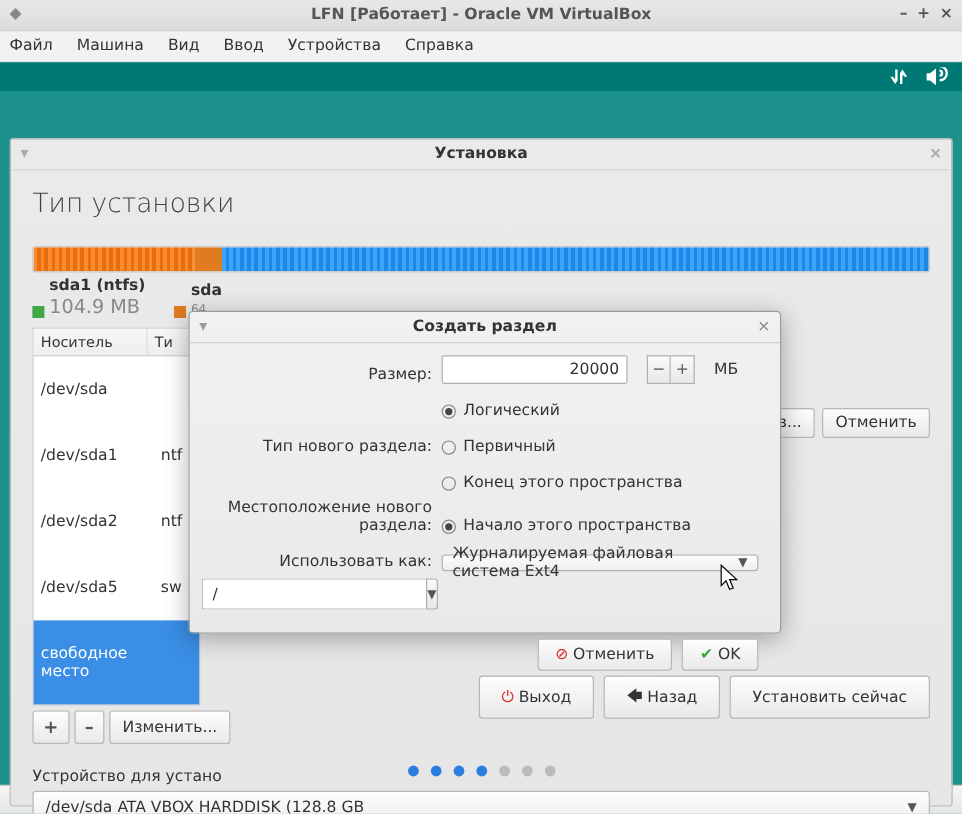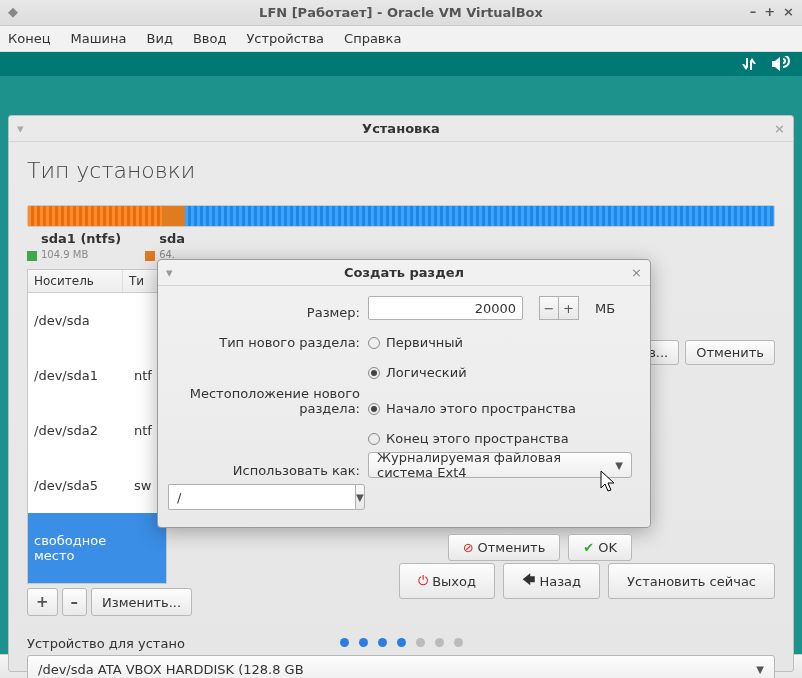--- a/index.html
+++ b/index.html
@@ -52,21 +52,21 @@
 .form{padding:10px 18px 10px 10px}
 .row{display:flex;align-items:flex-end;margin-bottom:6px;min-height:24px}
 .lbl{width:200px;text-align:right;padding-right:8px;color:#333}
 .spin{display:flex;align-items:center;gap:16px}
 .spin input{width:155px;height:24px;border:1px solid #b0b0b0;border-radius:2px;text-align:right;padding-right:6px;background:#fff}
 .stepper{display:flex}
 .stepper div{width:20px;height:24px;border:1px solid #b0b0b0;background:linear-gradient(#fafafa,#e8e8e8);display:flex;align-items:center;justify-content:center;color:#555}
 .radio{display:flex;align-items:center;gap:6px}
 .radio .rb{width:12px;height:12px;border:1px solid #888;border-radius:50%;display:flex;align-items:center;justify-content:center}
 .radio .rb.on::after{content:"";width:6px;height:6px;background:#444;border-radius:50%}
-.combo{background:linear-gradient(#fdfdfd,#eee);border:1px solid #b0b0b0;border-radius:3px;height:26px;display:flex;align-items:center;justify-content:space-between;padding:0 8px}
+.combo{background:linear-gradient(#fdfdfd,#eee);border:1px solid #b0b0b0;border-radius:3px;height:14px;display:flex;align-items:center;justify-content:space-between;padding:0 8px}
 .dropdown-group{display:flex;height:26px}
 .dropdown-group input{flex:1;border:1px solid #b0b0b0;border-right:none;border-radius:2px 0 0 2px;padding:0 8px;background:#fff}
 .dropdown-group .dbtn{width:22px;border:1px solid #b0b0b0;border-radius:0 3px 3px 0;background:linear-gradient(#fafafa,#e8e8e8);display:flex;align-items:center;justify-content:center}
 .d-btns{display:flex;justify-content:flex-end;gap:8px;padding:8px 18px 0 0}
 .d-btns .btn{padding:5px 14px}
 .ic-red{color:#d22}
 .ic-green{color:#3a3}
 .statusbar{height:24px;background:linear-gradient(#f5f5f5,#e6e6e6);border-top:1px solid #ccc;display:flex;align-items:center;justify-content:flex-end;padding:0 8px;gap:4px}
 .statusbar .ico{width:16px;height:16px;display:flex;align-items:center;justify-content:center;font-size:12px}
 .cursor{position:absolute;left:600px;top:418px;pointer-events:none}
@@ -79,21 +79,21 @@
   <div class="vb-title">
     <span class="app-icon">◆</span>
     <span>LFN [Работает] - Oracle VM VirtualBox</span>
     <div class="wc">
       <span>–</span>
       <span>+</span>
       <span>×</span>
     </div>
   </div>
   <div class="vb-menu">
-    <div>Конец</div>
+    <div>Файл</div>
     <div>Машина</div>
     <div>Вид</div>
     <div>Ввод</div>
     <div>Устройства</div>
     <div>Справка</div>
   </div>
 
   <div class="guest">
     <div class="tray">
       <svg width="16" height="16" viewBox="0 0 16 16">
@@ -114,21 +114,21 @@
         <div class="h1">Тип установки</div>
 
         <div class="diskbar">
           <div class="seg stripes" style="width:18%"></div>
           <div class="seg" style="width:3%;background:#e07b1f"></div>
           <div class="seg seg-free" style="flex:1"></div>
         </div>
         <div class="legend">
           <div class="lg">
               <div class="sq" style="background:#41a747"></div>
-              <div><b>sda1 (ntfs)</b><br><span style="color:#888;font-size:10px">104.9 MB</span></div>
+              <div><b>sda1 (ntfs)</b><br><span style="color:#888;font-size:16px">104.9 MB</span></div>
             </div>
           <div class="lg">
               <div class="sq" style="background:#e07b1f"></div>
               <div><b>sda</b><br><span style="color:#888;font-size:10px">64.</span></div>
             </div>
         </div>
 
         <div class="table" style="width:140px">
           <div class="th">
             <div style="width:95px">Носитель</div>
@@ -211,45 +211,45 @@
           <div class="spin">
             <input value="20000" style="">
             <div class="stepper">
               <div>−</div>
               <div style="border-left:none">+</div>
             </div>
             <span>МБ</span>
           </div>
         </div>
         <div class="row">
+          <div class="lbl"></div>
+          <div class="radio">
+              <div class="rb on"></div>
+              <span>Логический</span>
+            </div>
+        </div>
+        <div class="row">
           <div class="lbl">Тип нового раздела:</div>
           <div class="radio">
               <div class="rb"></div>
               <span>Первичный</span>
             </div>
         </div>
         <div class="row">
           <div class="lbl"></div>
           <div class="radio">
-              <div class="rb on"></div>
-              <span>Логический</span>
+              <div class="rb"></div>
+              <span>Конец этого пространства</span>
             </div>
         </div>
         <div class="row">
           <div class="lbl">Местоположение нового раздела:</div>
           <div class="radio">
               <div class="rb on"></div>
               <span>Начало этого пространства</span>
-            </div>
-        </div>
-        <div class="row">
-          <div class="lbl"></div>
-          <div class="radio">
-              <div class="rb"></div>
-              <span>Конец этого пространства</span>
             </div>
         </div>
         <div class="row">
           <div class="lbl">Использовать как:</div>
           <div class="combo" style="flex:1">
             <span>Журналируемая файловая система Ext4</span>
               <span class="tri">▼</span>
           </div>
         </div>
         <div class="row">

